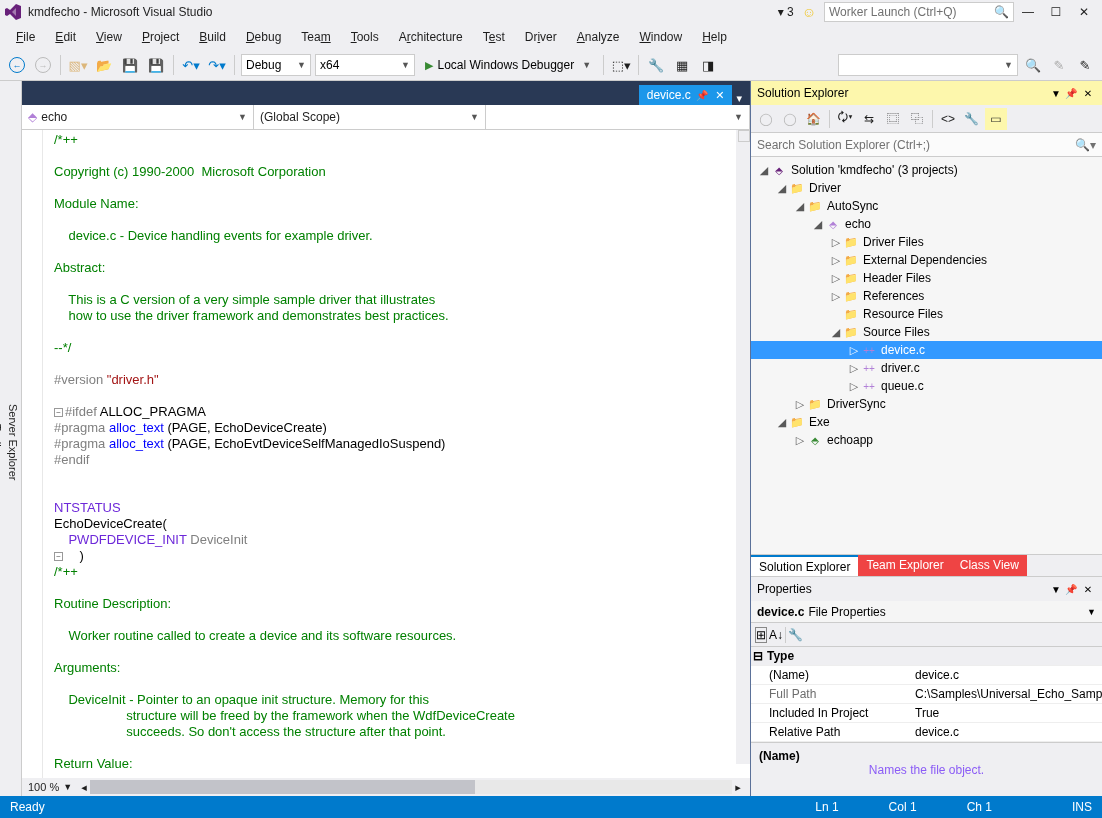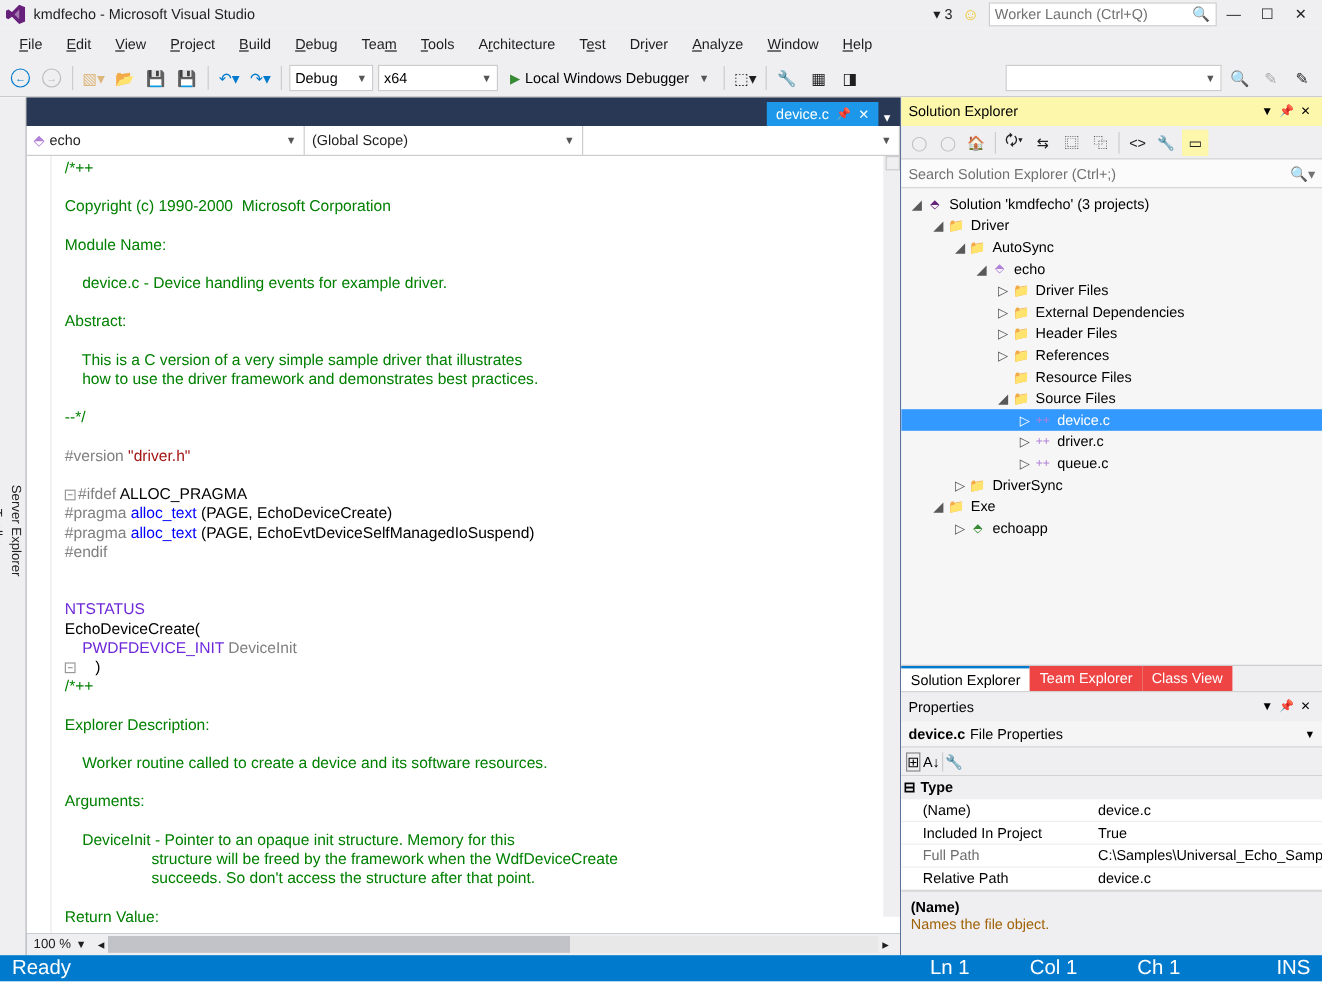--- a/index.html
+++ b/index.html
@@ -98,23 +98,23 @@
 .props-grid { background: #fff; }
 .prow { display: flex; height: 19px; align-items: center; font-size: 12px; border-bottom: 1px solid #eee;}
 .prow.cat { background: #efeff2; font-weight: bold; }
 .prow .pname { width: 160px; padding-left: 18px;}
 .prow .pval { flex: 1; padding-left: 4px; overflow: hidden; white-space: nowrap; }
 .prow.cat .pname { padding-left: 4px; }
 .prow.cat .exp2 { width: 14px; text-align: center;}
 .prow.ro .pname { color: #6d6d6d; }
 .props-desc { padding: 6px 8px; background: #efeff2; border-top: 1px solid #ccc; height: 54px;}
 .props-desc .dn { font-weight: bold; font-size: 12px;}
-.props-desc .dd { font-size: 12px; color: #a16207;}
-
-.statusbar { height: 22px; background: #007acc; color: #fff; display: flex; align-items: center; padding: 4px 10px; font-size: 17px; }
+.props-desc .dd { font-size: 12px; color: #8b5cf6; text-align: center;}
+
+.statusbar { height: 22px; background: #007acc; color: #fff; display: flex; align-items: center; padding: 4px 10px; font-size: 12px; }
 .statusbar .st-item { margin-right: 40px; }
 .statusbar .spacer { flex: 1; }
 .statusbar .st-r { margin-left: 50px; }
 
 .minus-box { display: inline-block; width: 9px; height: 9px; border: 1px solid #999; font-size: 8px; line-height: 7px; text-align: center; color: #555; margin-right: 2px; position: relative; top: -1px;}
 </style>
 </head>
 <body>
 
 <div class="titlebar">
@@ -258,21 +258,21 @@
 <span class="pp">#pragma</span> <span class="kw">alloc_text</span> (PAGE, EchoEvtDeviceSelfManagedIoSuspend)
 <span class="pp">#endif</span>
 
 
 <span class="ty">NTSTATUS</span>
 EchoDeviceCreate(
     <span class="ty">PWDFDEVICE_INIT</span> <span class="pp">DeviceInit</span>
 <span class="minus-box">−</span>    )
 <span class="cm">/*++</span>
 <span class="cm"></span>
-<span class="cm">Explorer Description:</span>
+<span class="cm">Routine Description:</span>
 <span class="cm"></span>
 <span class="cm">    Worker routine called to create a device and its software resources.</span>
 <span class="cm"></span>
 <span class="cm">Arguments:</span>
 <span class="cm"></span>
 <span class="cm">    DeviceInit - Pointer to an opaque init structure. Memory for this</span>
 <span class="cm">                    structure will be freed by the framework when the WdfDeviceCreate</span>
 <span class="cm">                    succeeds. So don't access the structure after that point.</span>
 <span class="cm"></span>
 <span class="cm">Return Value:</span>
@@ -430,27 +430,27 @@
       </div>
       <div class="props-grid" id="propsgrid">
           <div class="prow cat">
             <span class="exp2">⊟</span>
             <span class="pname" style="padding-left:2px">Type</span>
           </div>
           <div class="prow">
             <span class="pname">(Name)</span>
             <span class="pval">device.c</span>
           </div>
+          <div class="prow ro">
+            <span class="pname">Full Path</span>
+            <span class="pval">C:\Samples\Universal_Echo_Samp</span>
+          </div>
           <div class="prow">
             <span class="pname">Included In Project</span>
             <span class="pval">True</span>
-          </div>
-          <div class="prow ro">
-            <span class="pname">Full Path</span>
-            <span class="pval">C:\Samples\Universal_Echo_Samp</span>
           </div>
           <div class="prow">
             <span class="pname">Relative Path</span>
             <span class="pval">device.c</span>
           </div>
         </div>
       <div class="props-desc">
         <div class="dn">(Name)</div>
         <div class="dd">Names the file object.</div>
       </div>

